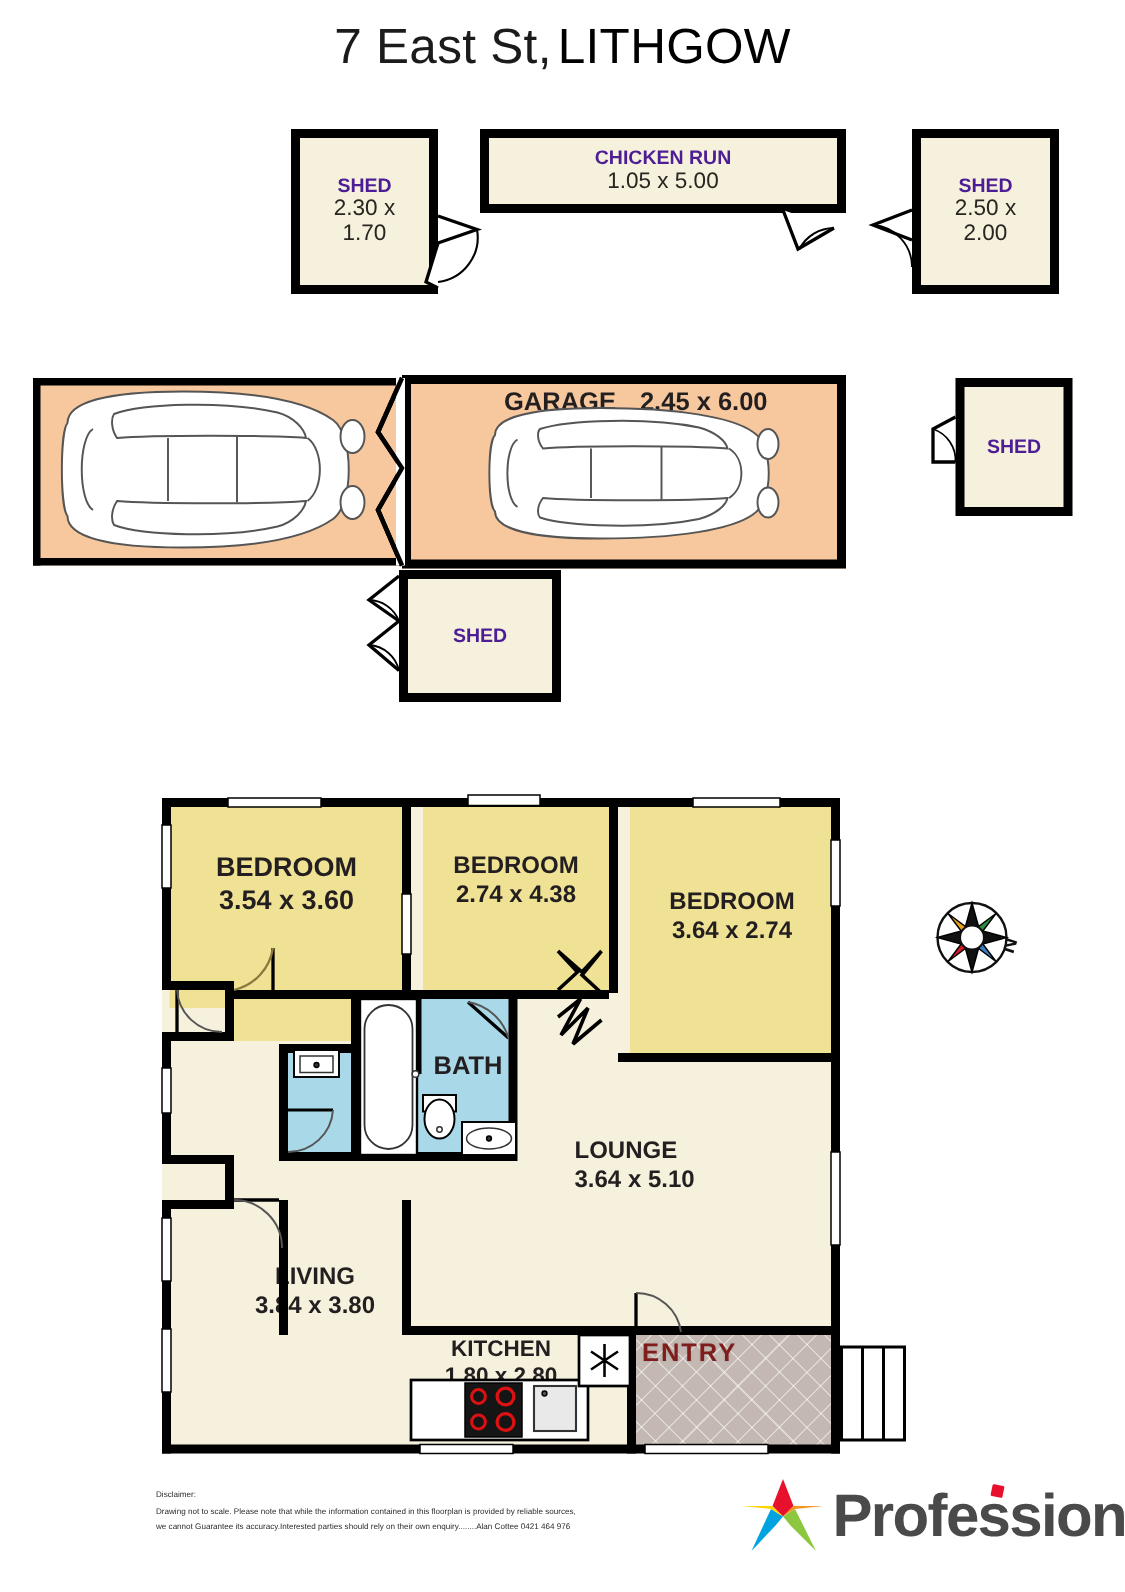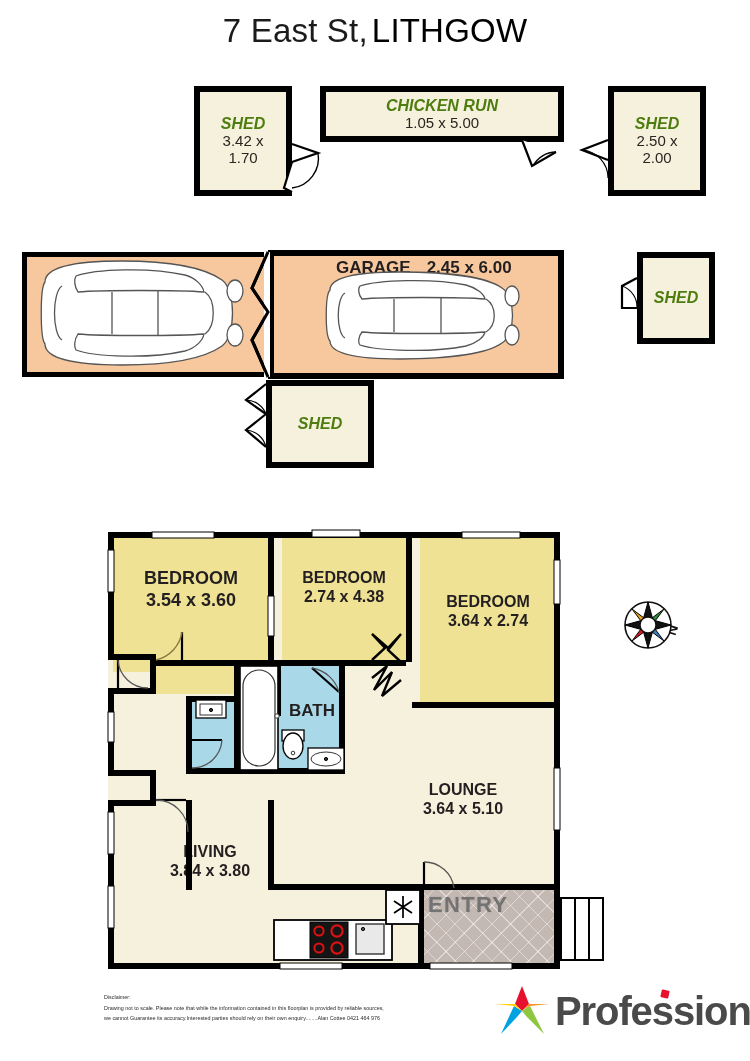--- a/index.html
+++ b/index.html
@@ -28,21 +28,21 @@
   }
 
   .cream{background:#f6f1dc;}
   .yellow{background:#efe294;}
   .orange{background:#f7c89e;}
   .blue{background:#a9d9e8;}
   .entrygray{background:#c3b8b2;}
   .bdr6{border:6px solid #000;}
 
   
-  .out-label{font-size:16px;font-weight:bold;color:#4d7c0f;font-style:italic;}
+  .out-label{font-size:13px;font-weight:bold;color:#4c1d95;}
   .out-dim{font-size:15px;font-weight:normal;color:#2a2520;}
 
   
   #vector{position:absolute;left:0;top:0;width:750px;height:1061px;pointer-events:none;}
 
   
   #disclaimer{
     position:absolute;left:104px;top:992px;width:360px;
     font-size:5.4px;line-height:1.95;color:#2b2b2b;
     font-family:"Liberation Sans","DejaVu Sans",sans-serif;
@@ -56,36 +56,36 @@
   #logo-dot{position:absolute;left:169px;top:6px;width:8px;height:8px;background:#e8112d;
             border-radius:1px;transform:rotate(12deg);}
 
   
   .t18{font-size:18px;}
   .t17{font-size:17px;}
   .t16{font-size:16px;}
   .t15{font-size:15px;}
 
   .entry-text{
-    color:#737373;font-size:22px;font-weight:bold;letter-spacing:1.3px;
+    color:#7f1d1d;font-size:17px;font-weight:bold;letter-spacing:1.3px;
     text-shadow:0 0 2px rgba(0,0,0,.12);
   }
 </style>
 </head>
 <body>
 
 <div id="plan-root">
 
   <div id="title-bar">
     <span id="title-street">7 East St,</span><span id="title-suburb">LITHGOW</span>
   </div>
 
   <div class="room cream bdr6" style="left:194px;top:86px;width:98px;height:110px;">
     <div class="out-label">SHED</div>
-    <div class="out-dim">3.42 x</div>
+    <div class="out-dim">2.30 x</div>
     <div class="out-dim">1.70</div>
   </div>
 
   <div class="room cream bdr6" style="left:320px;top:86px;width:244px;height:56px;">
     <div class="out-label">CHICKEN RUN</div>
     <div class="out-dim">1.05 x 5.00</div>
   </div>
 
   <div class="room cream bdr6" style="left:608px;top:86px;width:98px;height:110px;">
     <div class="out-label">SHED</div>
@@ -141,30 +141,34 @@
 
   <div class="abs" style="left:420px;top:592px;width:136px;text-align:center;line-height:1.2;">
     <div class="t16" style="font-weight:bold;">BEDROOM</div>
     <div class="t16" style="font-weight:bold;">3.64 x 2.74</div>
   </div>
 
   <div class="abs" style="left:281px;top:701px;width:62px;text-align:center;">
     <div class="t17" style="font-weight:bold;">BATH</div>
   </div>
 
-  <div class="abs" style="left:383px;top:780px;width:160px;text-align:center;line-height:1.2;">
+  <div class="abs" style="left:383px;top:758px;width:160px;line-height:1.2;">
     <div class="t16" style="font-weight:bold;">LOUNGE</div>
     <div class="t16" style="font-weight:bold;">3.64 x 5.10</div>
   </div>
 
   <div class="abs" style="left:140px;top:842px;width:140px;text-align:center;line-height:1.2;">
     <div class="t16" style="font-weight:bold;">LIVING</div>
     <div class="t16" style="font-weight:bold;">3.84 x 3.80</div>
   </div>
 
+  <div class="abs" style="left:274px;top:891px;width:120px;text-align:center;line-height:1.2;">
+    <div class="t15" style="font-weight:bold;">KITCHEN</div>
+    <div class="t15" style="font-weight:bold;">1.80 x 2.80</div>
+  </div>
 
   <div class="abs" style="left:428px;top:892px;width:120px;">
     <div class="entry-text">ENTRY</div>
   </div>
 
   <div class="abs" style="left:667px;top:622px;font-size:14px;font-weight:bold;color:#111;
               transform:rotate(-72deg);transform-origin:center;">
     <span>N</span>
   </div>
 

